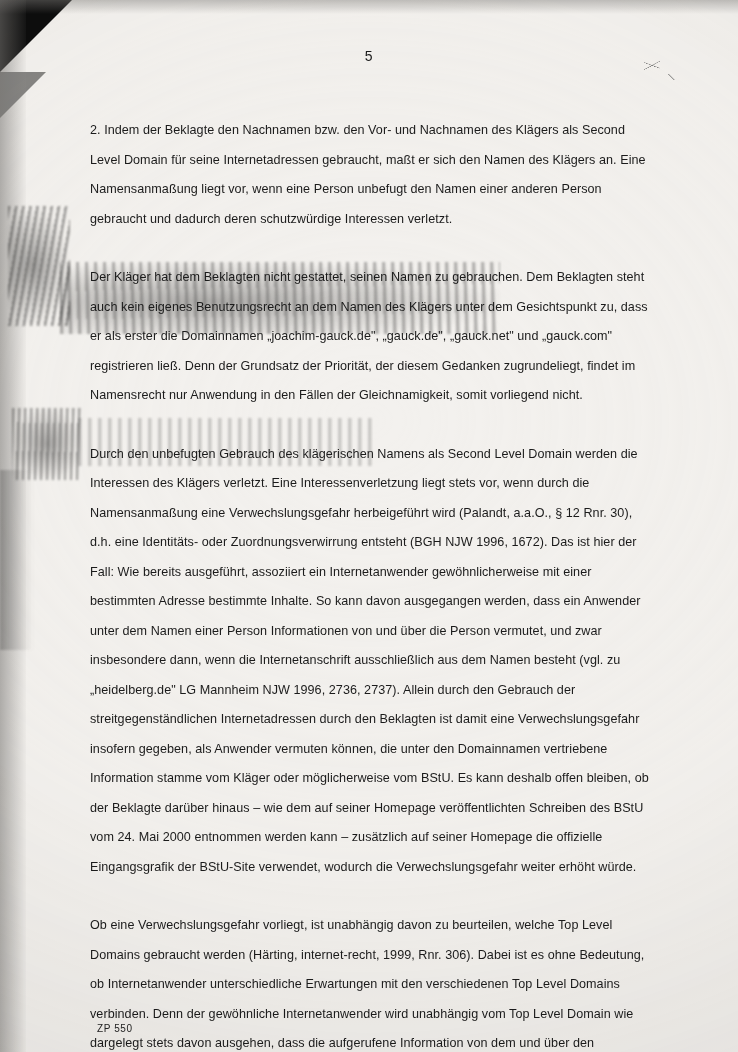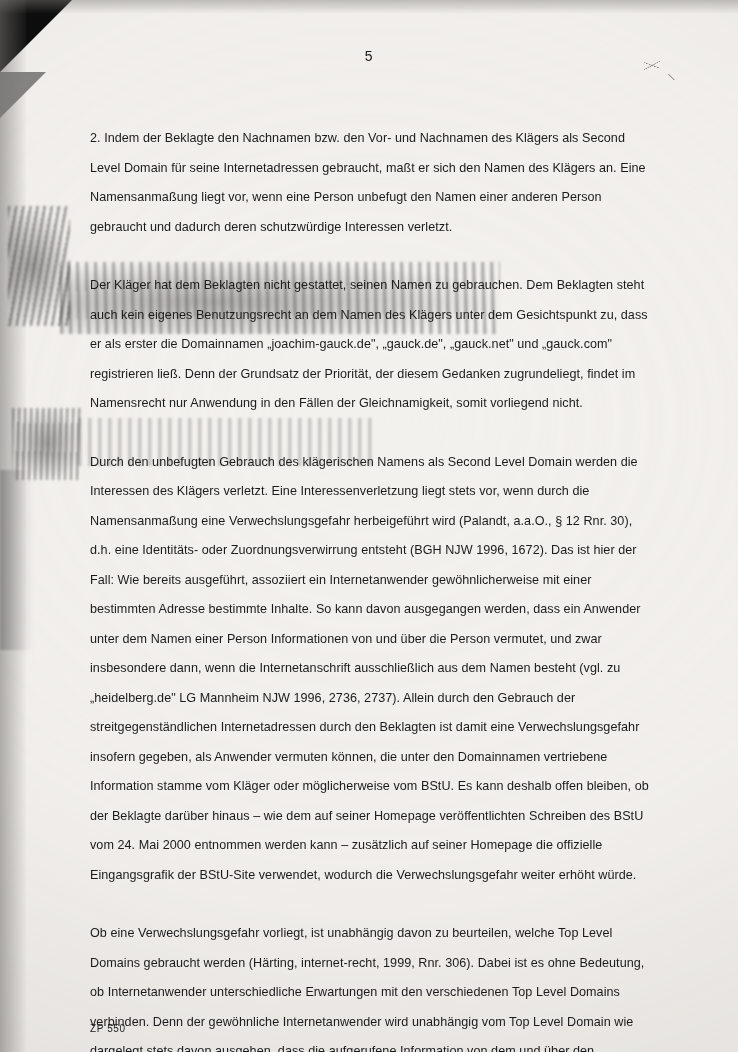--- a/index.html
+++ b/index.html
@@ -131,27 +131,27 @@
   .body {
     position: absolute;
     left: 90px;
     top: 112px;
     width: 560px;
   }
   .para {
     font-size: 12.6px;
     line-height: 29.5px;
     text-align: left;
-    margin: 12px 0 29px 0;
+    margin: 4px 0 29px 0;
     letter-spacing: .05px;
   }
   .para:last-child { margin-bottom: 0; }
   .footer-code {
     position: absolute;
-    left: 90px;
+    left: 97px;
     bottom: 18px;
     font-size: 10px;
     letter-spacing: .6px;
     color: #222;
   }
 </style>
 </head>
 <body>
 
 <div class="page">

